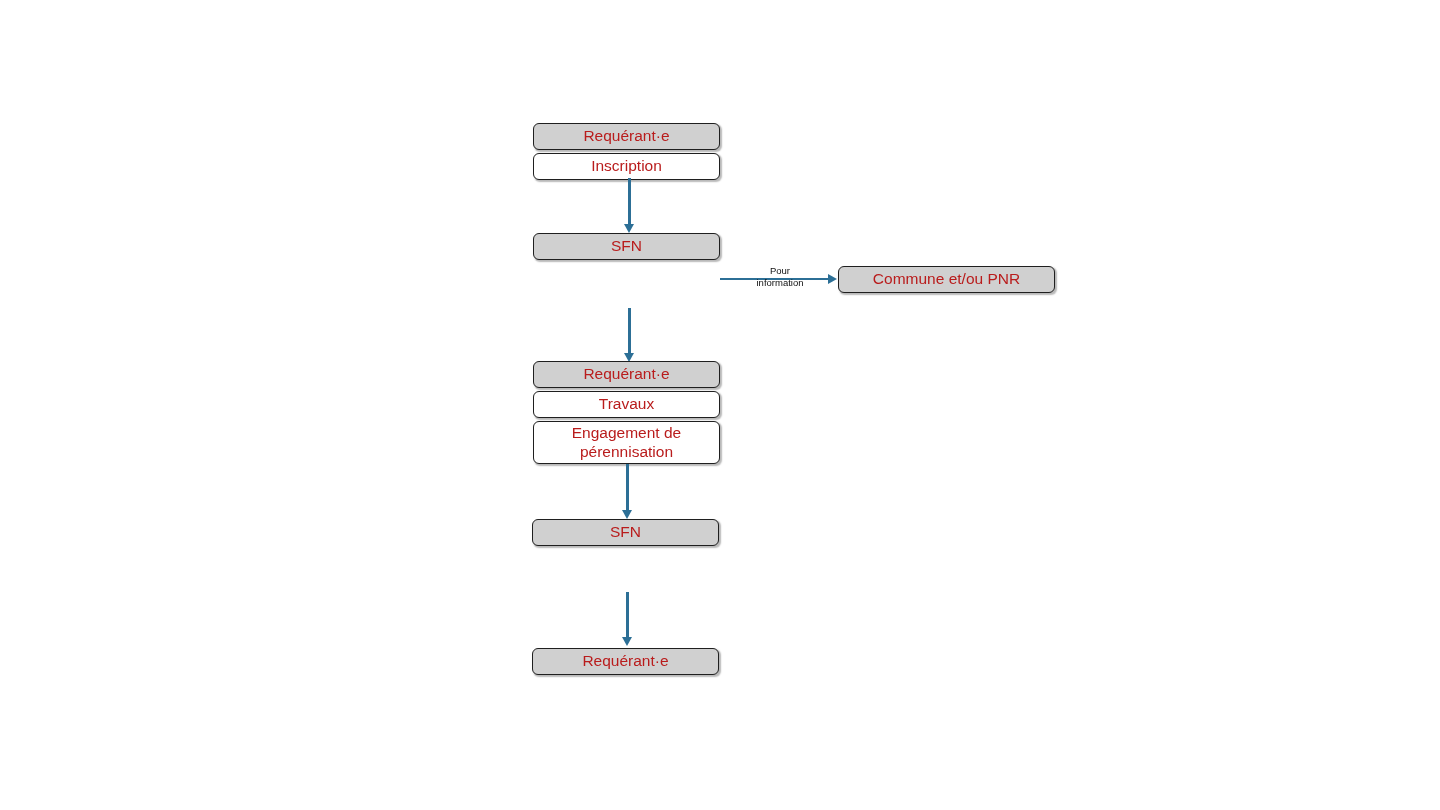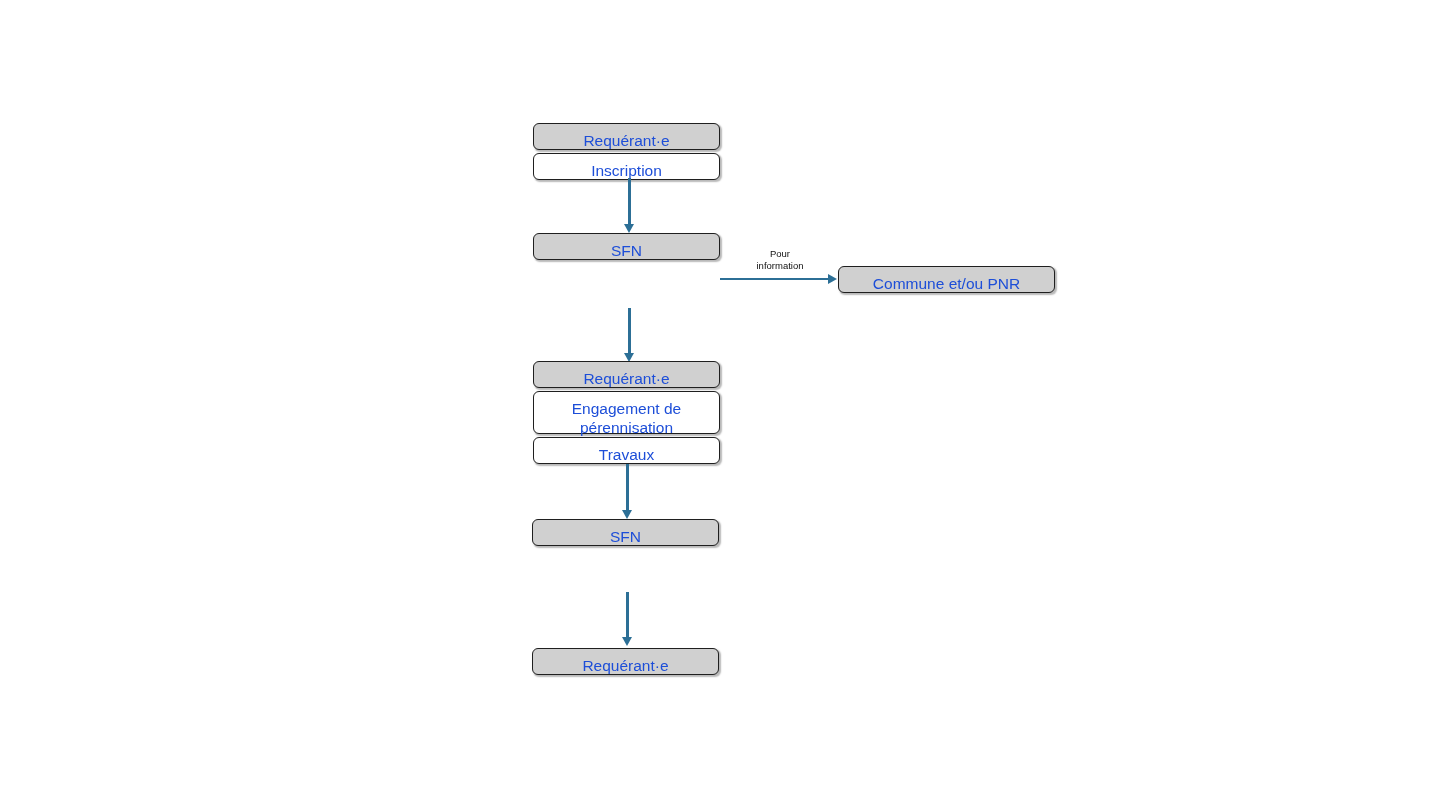--- a/index.html
+++ b/index.html
@@ -27,28 +27,28 @@
   .group {
     position: absolute;
   }
 
   .node {
     box-sizing: border-box;
     border: 1.4px solid #1f1f1f;
     border-radius: 6px;
     background: #ffffff;
     display: flex;
-    align-items: flex-start;
+    align-items: center;
     justify-content: center;
     text-align: center;
     font-size: 15.5px;
     line-height: 1.22;
-    color: #1d4ed8;
+    color: #b91c1c;
     box-shadow: 1.5px 1.5px 1.5px rgba(0,0,0,0.28);
-    padding: 8px 6px;
+    padding: 2px 6px;
     position: relative;
   }
 
   .node.header {
     background: #d0d0d0;
   }
 
   .node + .node {
     margin-top: 3px;
   }
@@ -121,44 +121,44 @@
   <div class="group" style="left:533px; top:233px; width:187px;">
     <div class="node header" style="height:27px;">
       <span class="label">SFN</span>
     </div>
   </div>
 
   <div class="conn" style="left:720px; top:272px; width:120px; height:16px;">
     <div class="shaft" style="left:0; top:6px; width:110px; height:2.4px;"></div>
     <div class="head-right" style="left:108px; top:1.5px;"></div>
   </div>
-  <div class="edge-label" style="left:737px; top:248px;">Pour
+  <div class="edge-label" style="left:737px; top:265px;">Pour
 information</div>
 
   <div class="group" style="left:838px; top:266px; width:217px;">
     <div class="node header standalone" style="height:27px;">
       <span class="label">Commune et/ou PNR</span>
     </div>
   </div>
 
   <div class="conn" style="left:622px; top:308px; width:16px; height:58px;">
     <div class="shaft" style="left:6px; top:0; width:3px; height:47px;"></div>
     <div class="head-down" style="left:2px; top:45px;"></div>
   </div>
 
   <div class="group" style="left:533px; top:361px; width:187px;">
     <div class="node header" style="height:27px;">
       <span class="label">Requérant·e</span>
     </div>
+    <div class="node" style="height:27px;">
+      <span class="label">Travaux</span>
+    </div>
     <div class="node" style="height:43px;">
       <span class="label">Engagement de
 pérennisation</span>
-    </div>
-    <div class="node" style="height:27px;">
-      <span class="label">Travaux</span>
     </div>
   </div>
 
   <div class="conn" style="left:620px; top:464px; width:16px; height:58px;">
     <div class="shaft" style="left:6px; top:0; width:3px; height:48px;"></div>
     <div class="head-down" style="left:2px; top:46px;"></div>
   </div>
 
   <div class="group" style="left:532px; top:519px; width:187px;">
     <div class="node header" style="height:27px;">

